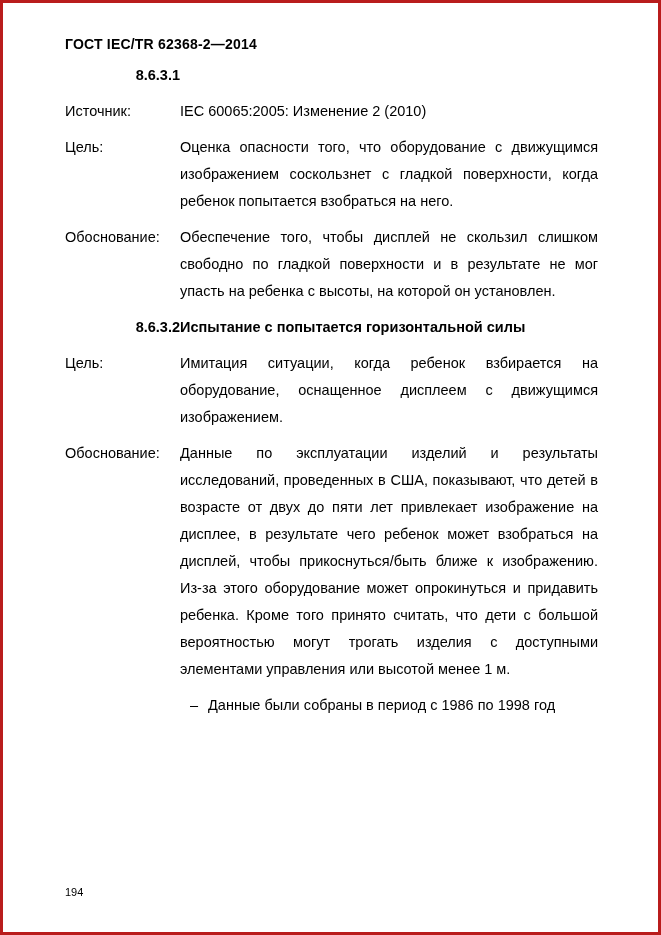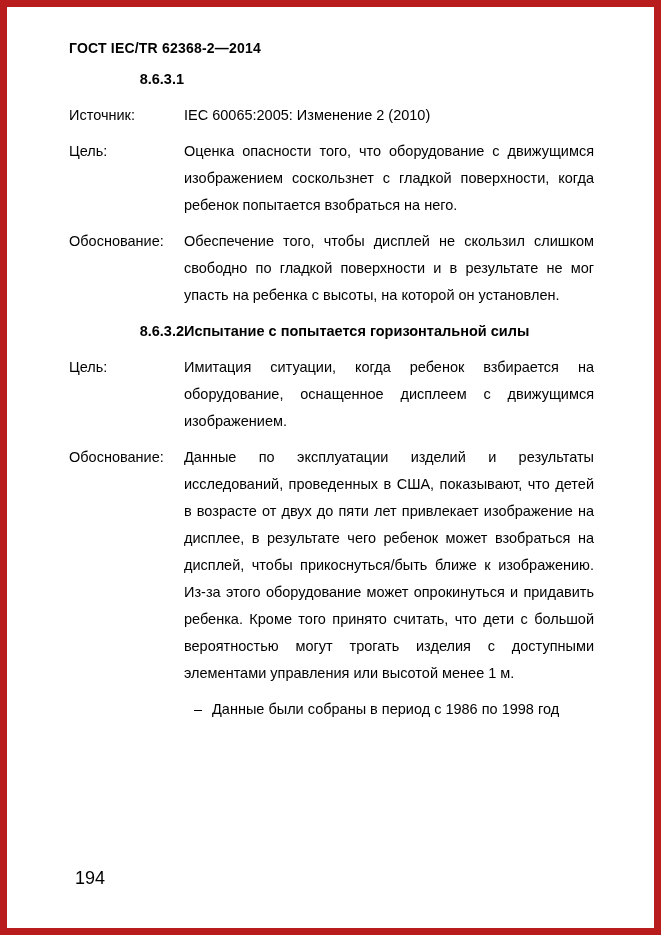--- a/index.html
+++ b/index.html
@@ -8,21 +8,21 @@
   body {
     width: 661px;
     font-family: "Liberation Sans", "DejaVu Sans", sans-serif;
     color: #000000;
   }
   .page {
     position: relative;
     width: 661px;
     height: 935px;
     background: #ffffff;
-    border: 7px solid #b91c1c;
+    border: 3px solid #b91c1c;
     padding: 30px 60px 0 62px;
     overflow: hidden;
     font-size: 14.5px;
     line-height: 27px;
   }
   .doc-header {
     font-weight: bold;
     font-size: 14px;
     line-height: 22px;
     margin-bottom: 7px;
@@ -55,24 +55,23 @@
     flex: 0 0 18px;
     width: 18px;
   }
   .bullet-text {
     flex: 1 1 auto;
     text-align: right;
   }
   .doc-footer {
     position: absolute;
     left: 62px;
-    bottom: 40px;
-    font-size: 18px;
+    bottom: 30px;
+    font-size: 11px;
     line-height: 20px;
-    margin-left: 6px;
   }
 </style>
 </head>
 <body>
 
 <div class="page">
 
   <header class="doc-header">
     <span>ГОСТ IEC/TR 62368-2—2014</span>
   </header>

